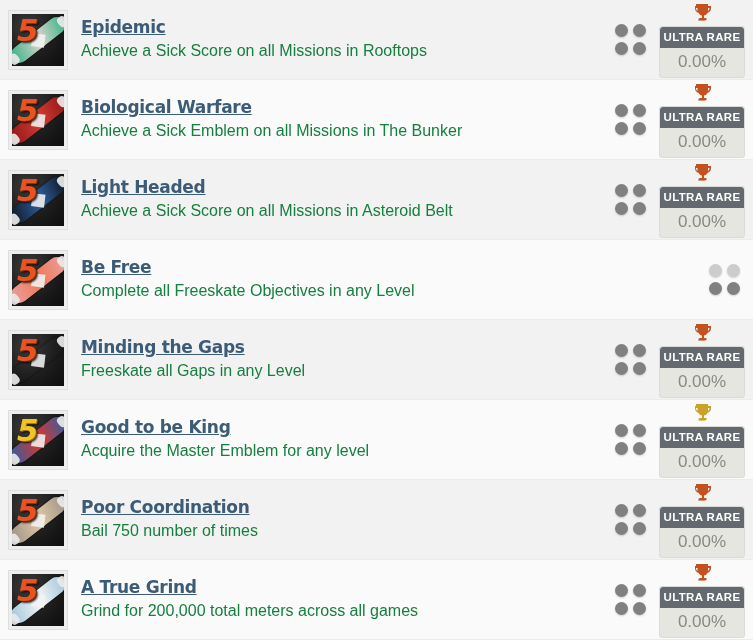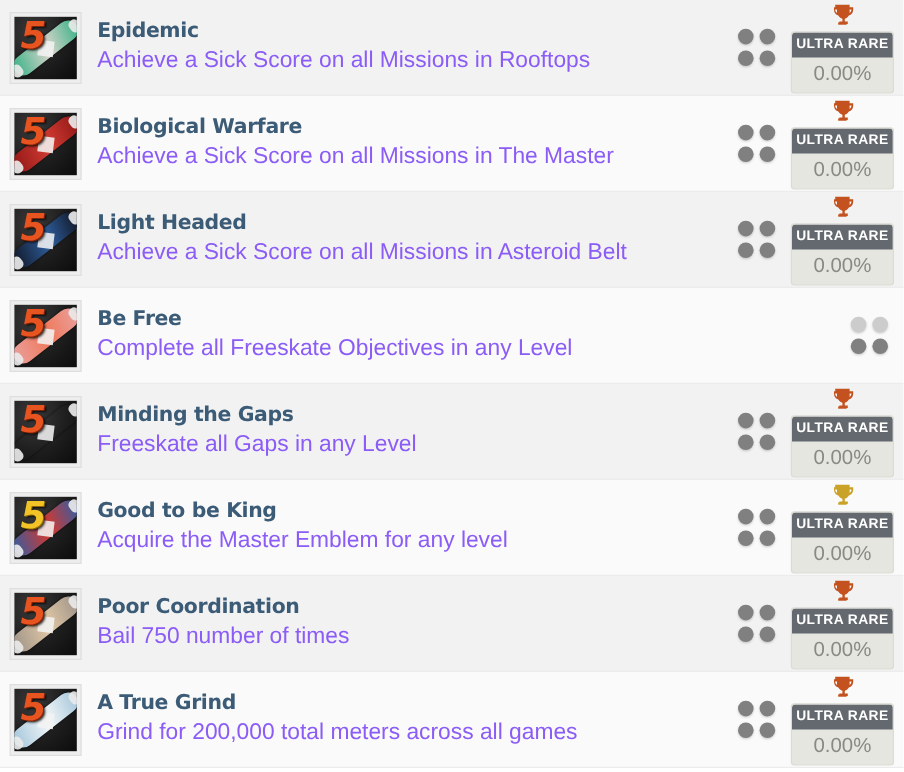--- a/index.html
+++ b/index.html
@@ -95,25 +95,26 @@
     min-width: 0;
     padding-left: 13px;
   }
   .ach-title {
     font-family: "DejaVu Sans", sans-serif;
     font-size: 17px;
     font-weight: bold;
     letter-spacing: -0.3px;
     color: #3b5b76;
     line-height: 1.25;
+    text-decoration: underline;
   }
   .ach-desc {
     margin-top: 2px;
-    font-size: 19px;
-    color: #8b5cf6;
+    font-size: 16px;
+    color: #15803d;
     line-height: 1.3;
   }
 
   
   .ach-dots {
     flex: 0 0 auto;
     width: 46px;
     display: grid;
     grid-template-columns: repeat(2, 13px);
     grid-template-rows: repeat(2, 13px);
@@ -210,21 +211,21 @@
       <div class="ach-icon">
         <div class="deck" style="background:linear-gradient(105deg, #8e1616 0%, #d23c32 52%, #8e1616 100%)">
           <div class="deck-notch"></div>
         </div>
         <div class="num5 ">5</div>
       </div>
     </div>
 
     <div class="ach-text">
       <div class="ach-title">Biological Warfare</div>
-      <div class="ach-desc">Achieve a Sick Score on all Missions in The Master</div>
+      <div class="ach-desc">Achieve a Sick Emblem on all Missions in The Bunker</div>
     </div>
 
     <div class="ach-dots">
       <span class="dot "></span>
         <span class="dot "></span>
         <span class="dot "></span>
         <span class="dot "></span>
     </div>
 
     <div class="ach-rarity">

